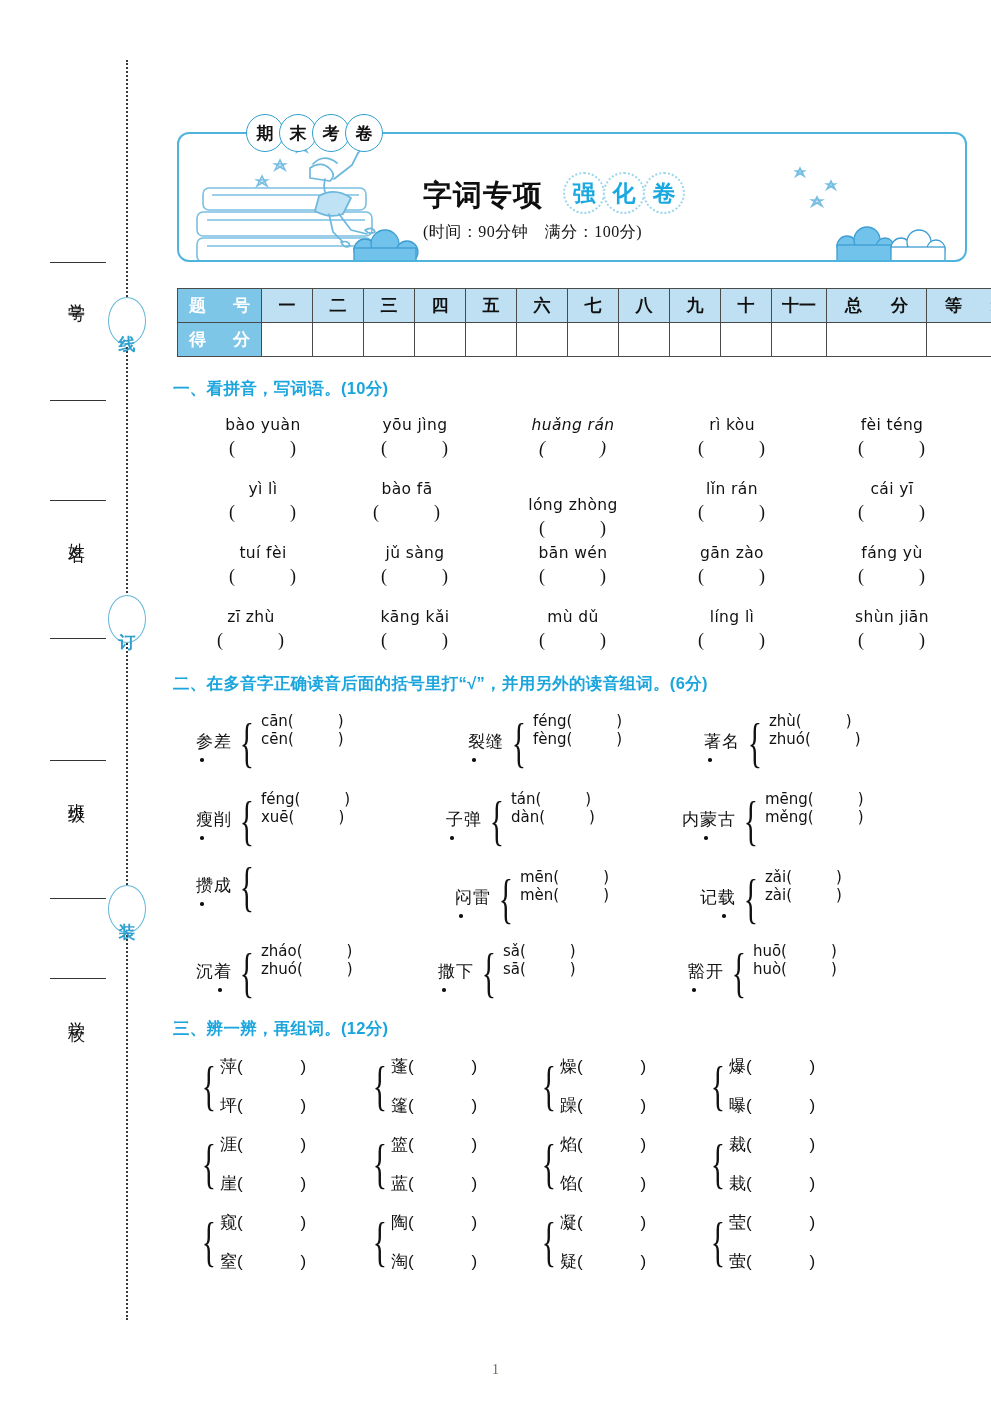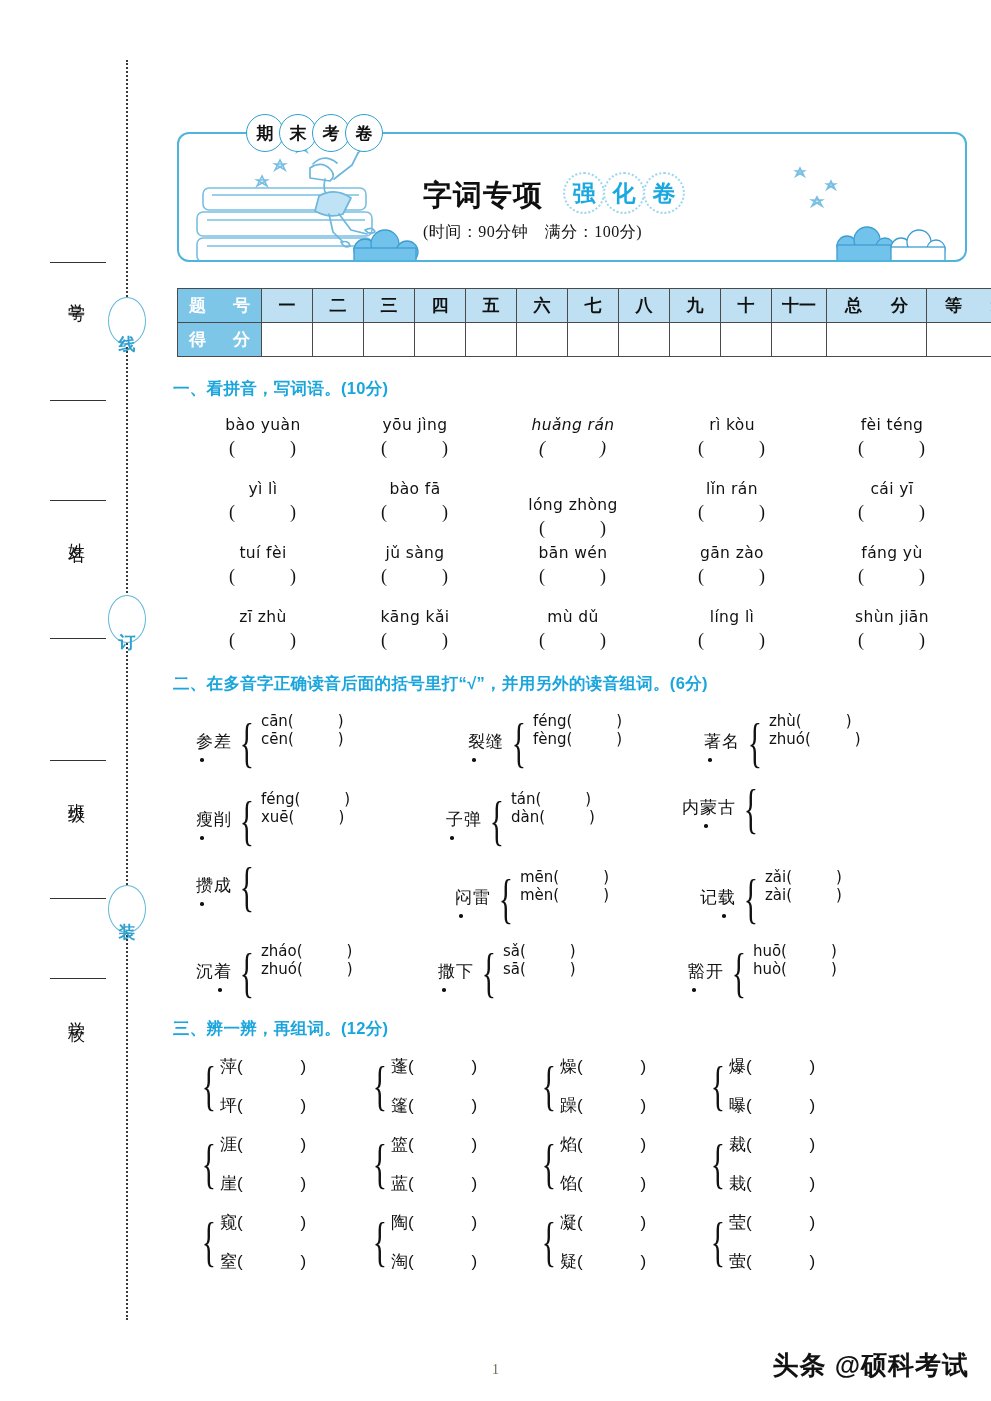--- a/index.html
+++ b/index.html
@@ -433,21 +433,21 @@
   </div>
   <div class="py-cell" style="left:822px; top:416px; width:140px;">
     <div class="py-text">fèi téng</div>
     <div class="py-paren">(<span class="gap"></span>)</div>
   </div>
 
   <div class="py-cell" style="left:193px; top:480px; width:140px;">
     <div class="py-text">yì lì</div>
     <div class="py-paren">(<span class="gap"></span>)</div>
   </div>
-  <div class="py-cell" style="left:345px; top:480px; width:140px;">
+  <div class="py-cell" style="left:337px; top:480px; width:140px;">
     <div class="py-text">bào fā</div>
     <div class="py-paren">(<span class="gap"></span>)</div>
   </div>
   <div class="py-cell" style="left:498px; top:496px; width:150px;">
     <div class="py-text">lóng zhòng</div>
     <div class="py-paren">(<span class="gap"></span>)</div>
   </div>
   <div class="py-cell" style="left:662px; top:480px; width:140px;">
     <div class="py-text">lǐn rán</div>
     <div class="py-paren">(<span class="gap"></span>)</div>
@@ -471,21 +471,21 @@
   </div>
   <div class="py-cell" style="left:662px; top:544px; width:140px;">
     <div class="py-text">gān zào</div>
     <div class="py-paren">(<span class="gap"></span>)</div>
   </div>
   <div class="py-cell" style="left:822px; top:544px; width:140px;">
     <div class="py-text">fáng yù</div>
     <div class="py-paren">(<span class="gap"></span>)</div>
   </div>
 
-  <div class="py-cell" style="left:193px; top:608px; width:140px;">
+  <div class="py-cell" style="left:181px; top:608px; width:140px;">
     <div class="py-text">zī zhù</div>
     <div class="py-paren">(<span class="gap"></span>)</div>
   </div>
   <div class="py-cell" style="left:345px; top:608px; width:140px;">
     <div class="py-text">kāng kǎi</div>
     <div class="py-paren">(<span class="gap"></span>)</div>
   </div>
   <div class="py-cell" style="left:498px; top:608px; width:150px;">
     <div class="py-text">mù dǔ</div>
     <div class="py-paren">(<span class="gap"></span>)</div>
@@ -538,20 +538,24 @@
     <div class="word"><span>子弹</span><span class="dot" style="left:4px"></span></div>
     <div class="brace">{</div>
     <div class="rows">
       <div class="rw"><span>tán(</span><span class="gap"></span>)</div>
       <div class="rw"><span>dàn(</span><span class="gap"></span>)</div>
     </div>
   </div>
   <div class="poly" style="left:682px; top:790px;">
     <div class="word"><span>内蒙古</span><span class="dot" style="left:22px"></span></div>
     <div class="brace">{</div>
+    <div class="rows">
+      <div class="rw"><span>mēng(</span><span class="gap"></span>)</div>
+      <div class="rw"><span>měng(</span><span class="gap"></span>)</div>
+    </div>
   </div>
 
   <div class="poly" style="left:196px; top:868px;">
     <div class="word"><span>攒成</span><span class="dot" style="left:4px"></span></div>
     <div class="brace">{</div>
   </div>
   <div class="poly" style="left:455px; top:868px;">
     <div class="word"><span>闷雷</span><span class="dot" style="left:4px"></span></div>
     <div class="brace">{</div>
     <div class="rows">
@@ -676,15 +680,14 @@
   </div>
   <div class="pair" style="left:705px; top:1211px;">
     <div class="brace">{</div>
     <div class="rows">
       <div class="rw"><span>莹(</span><span class="gap"></span>)</div>
       <div class="rw"><span>萤(</span><span class="gap"></span>)</div>
     </div>
   </div>
 
   <div class="pageno">1</div>
-  <div class="watermark">头条 @硕科考试</div>
 
 </div>
 
 </body></html>

